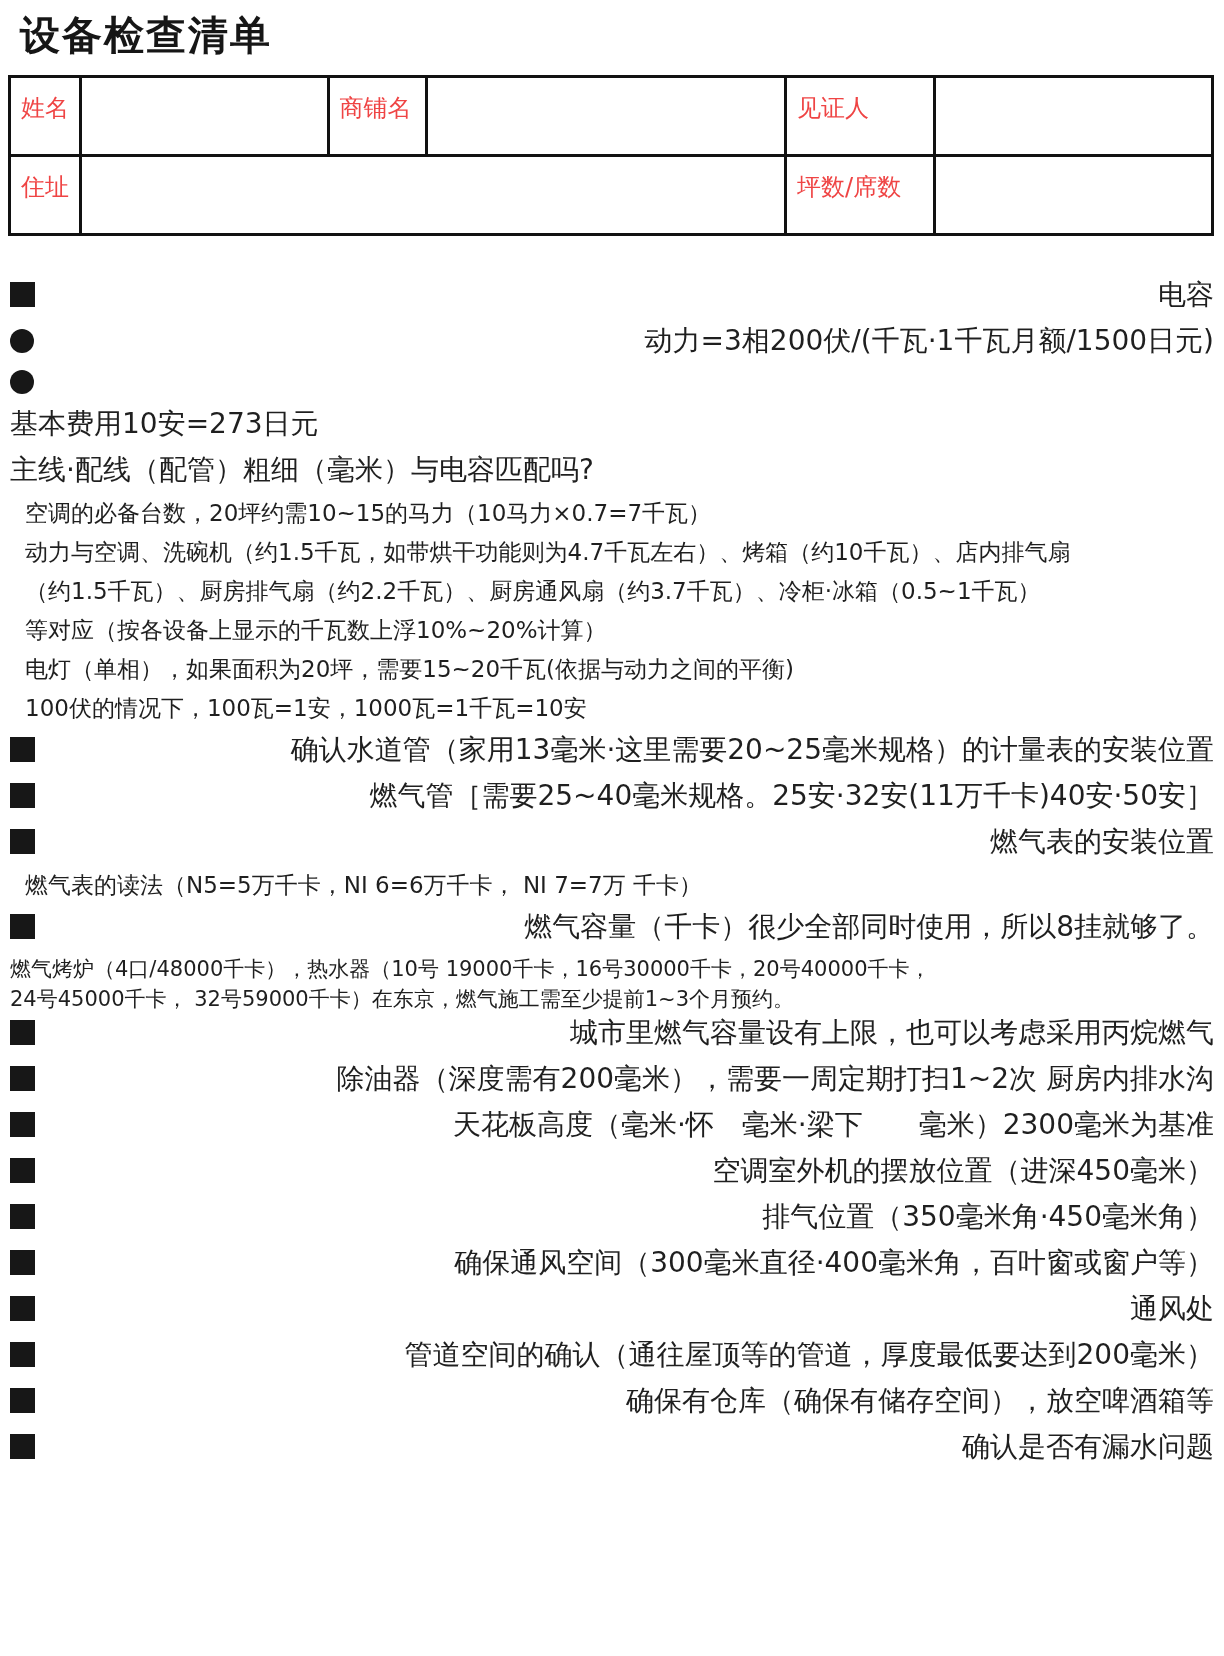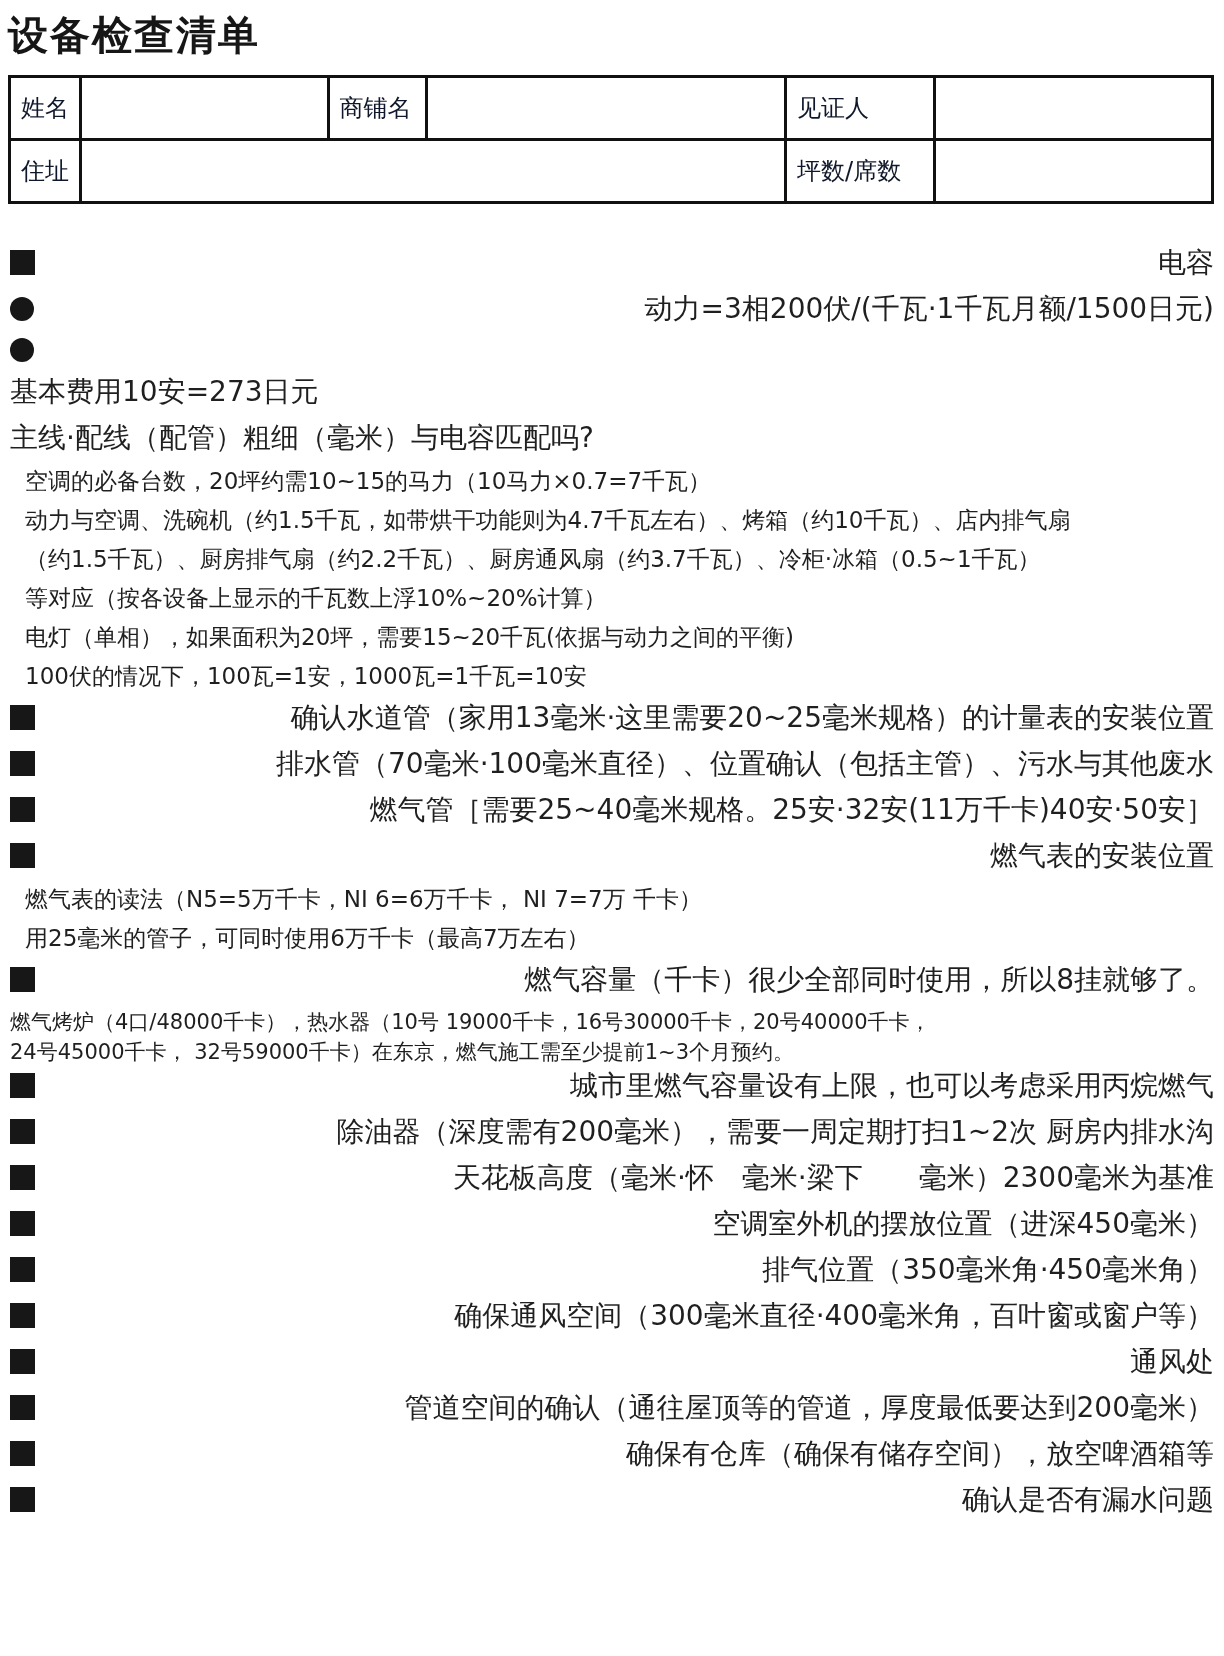--- a/index.html
+++ b/index.html
@@ -13,36 +13,36 @@
     width: 1224px;
     min-height: 1656px;
     box-sizing: border-box;
     padding: 6px 10px 20px 8px;
     background: #ffffff;
   }
   .doc-title {
     font-size: 40px;
     font-weight: 700;
     letter-spacing: 2px;
-    margin: 2px 0 12px 0;
+    margin: 2px 0 12px 12px;
     color: #161616;
   }
   table.info-table {
     border-collapse: collapse;
     width: 1206px;
     table-layout: fixed;
     margin-bottom: 42px;
   }
   table.info-table td {
     border: 3px solid #111;
     height: 56px;
     font-size: 24px;
-    padding: 2px 6px 2px 10px;
+    padding: 2px 6px 18px 10px;
     background: #fff;
-    color: #0f172a;
+    color: #ef4444;
   }
   td.label-cell { font-weight: 400; }
   
   .checklist { padding-left: 2px; }
   .line {
     display: flex;
     align-items: center;
     color: #1f1f1f;
     white-space: nowrap;
     justify-content: space-between;
@@ -137,38 +137,30 @@
       <div class="line md">
 
       <span class="line-text">100伏的情况下，100瓦=1安，1000瓦=1千瓦=10安</span>
     </div>
       <div class="line lg">
       <span class="marker square"></span>
       <span class="line-text">确认水道管（家用13毫米·这里需要20~25毫米规格）的计量表的安装位置</span>
     </div>
       <div class="line lg">
       <span class="marker square"></span>
-      <span class="line-text">排水管（70毫米·100毫米直径）、位置确认（包括主管）、污水与其他废水</span>
-    </div>
-      <div class="line lg">
-      <span class="marker square"></span>
       <span class="line-text">燃气管［需要25~40毫米规格。25安·32安(11万千卡)40安·50安］</span>
     </div>
       <div class="line lg">
       <span class="marker square"></span>
       <span class="line-text">燃气表的安装位置</span>
     </div>
       <div class="line md">
 
       <span class="line-text">燃气表的读法（N5=5万千卡，NI 6=6万千卡， NI 7=7万 千卡）</span>
     </div>
-      <div class="line md">
-
-      <span class="line-text">用25毫米的管子，可同时使用6万千卡（最高7万左右）</span>
-    </div>
       <div class="line lg">
       <span class="marker square"></span>
       <span class="line-text">燃气容量（千卡）很少全部同时使用，所以8挂就够了。</span>
     </div>
       <div class="line sm">
 
       <span class="line-text">燃气烤炉（4口/48000千卡），热水器（10号 19000千卡，16号30000千卡，20号40000千卡，</span>
     </div>
       <div class="line sm">
 

